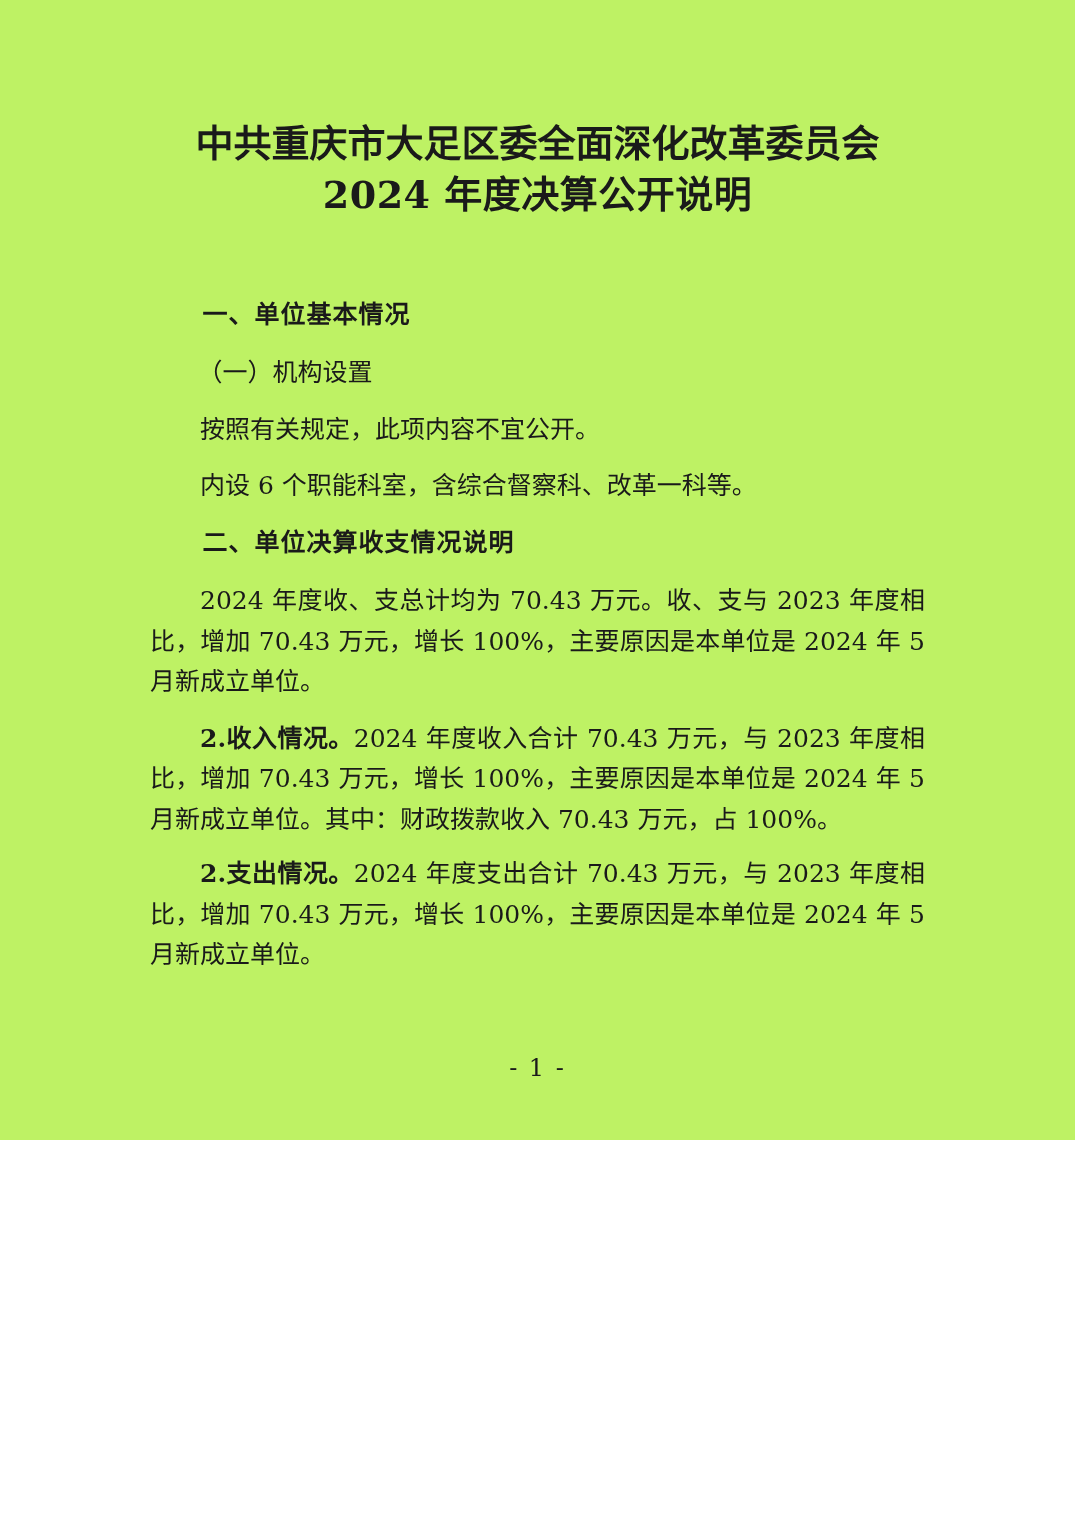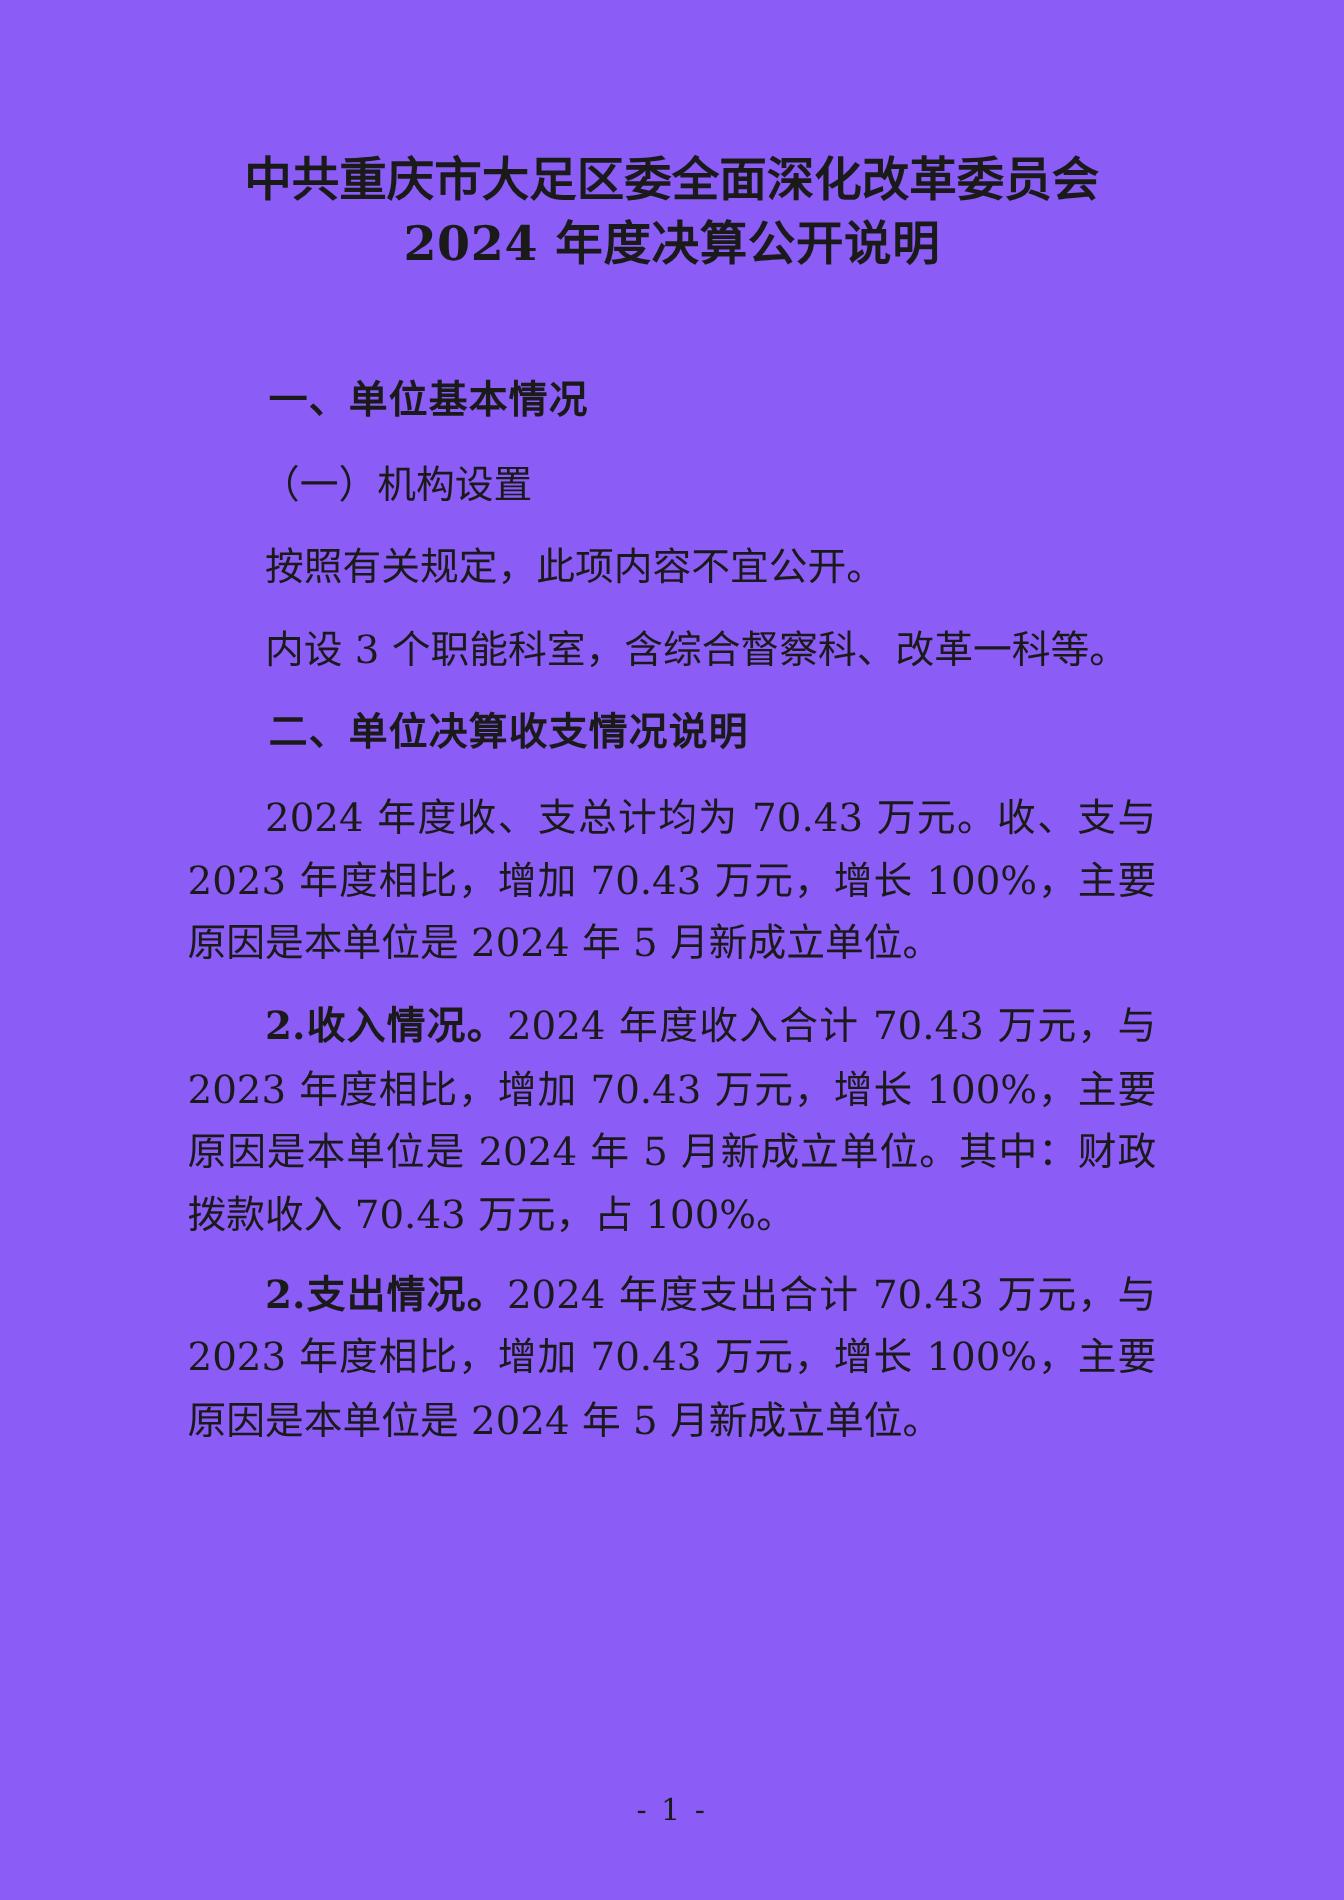--- a/index.html
+++ b/index.html
@@ -7,25 +7,25 @@
     margin: 0;
     padding: 0;
     background: #ffffff;
   }
   body {
     font-family: "DejaVu Serif", "Liberation Serif", serif;
     color: #1a1a1a;
   }
   .page {
     width: 1075px;
-    height: 1520px;
+    height: 1140px;
     box-sizing: border-box;
     margin: 0 auto;
     position: relative;
-    background: #8b5cf6;
+    background: #bef264;
     padding: 118px 150px 0 150px;
   }
   .doc-title {
     text-align: center;
     font-weight: bold;
     font-size: 38px;
     line-height: 1.35;
     letter-spacing: 0.5px;
     margin: 0;
   }
@@ -33,21 +33,21 @@
     display: block;
     white-space: nowrap;
   }
   .doc-title .line-1 { letter-spacing: 0px; }
   .doc-title .line-3 { font-weight: bold; }
   .body-block {
     margin-top: 74px;
   }
   p {
     margin: 0 0 14px 0;
-    font-size: 31px;
+    font-size: 25px;
     line-height: 1.62;
     text-align: justify;
     text-justify: inter-ideograph;
   }
   .heading-1 {
     font-weight: bold;
     text-indent: 2.1em;
     letter-spacing: 1px;
     margin-bottom: 18px;
   }
@@ -88,21 +88,21 @@
 
   <div class="body-block">
 
     <p class="heading-1">一、单位基本情况</p>
 
     <p class="heading-2">（一）机构设置</p>
 
     <p class="para">按照有关规定，此项内容不宜公开。</p>
 
 
-    <p class="para">内设 3 个职能科室，含综合督察科、改革一科等。</p>
+    <p class="para">内设 6 个职能科室，含综合督察科、改革一科等。</p>
 
     <p class="heading-1">二、单位决算收支情况说明</p>
 
 
     <p class="para">2024 年度收、支总计均为 70.43 万元。收、支与 2023 年度相比，增加 70.43 万元，增长 100%，主要原因是本单位是 2024 年 5 月新成立单位。</p>
 
     <p class="para-tight">
       <span class="lead">2.收入情况。</span><span>2024 年度收入合计 70.43 万元，与 2023 年度相比，增加 70.43 万元，增长 100%，主要原因是本单位是 2024 年 5 月新成立单位。其中：财政拨款收入 70.43 万元，占 100%。</span>
     </p>
 

